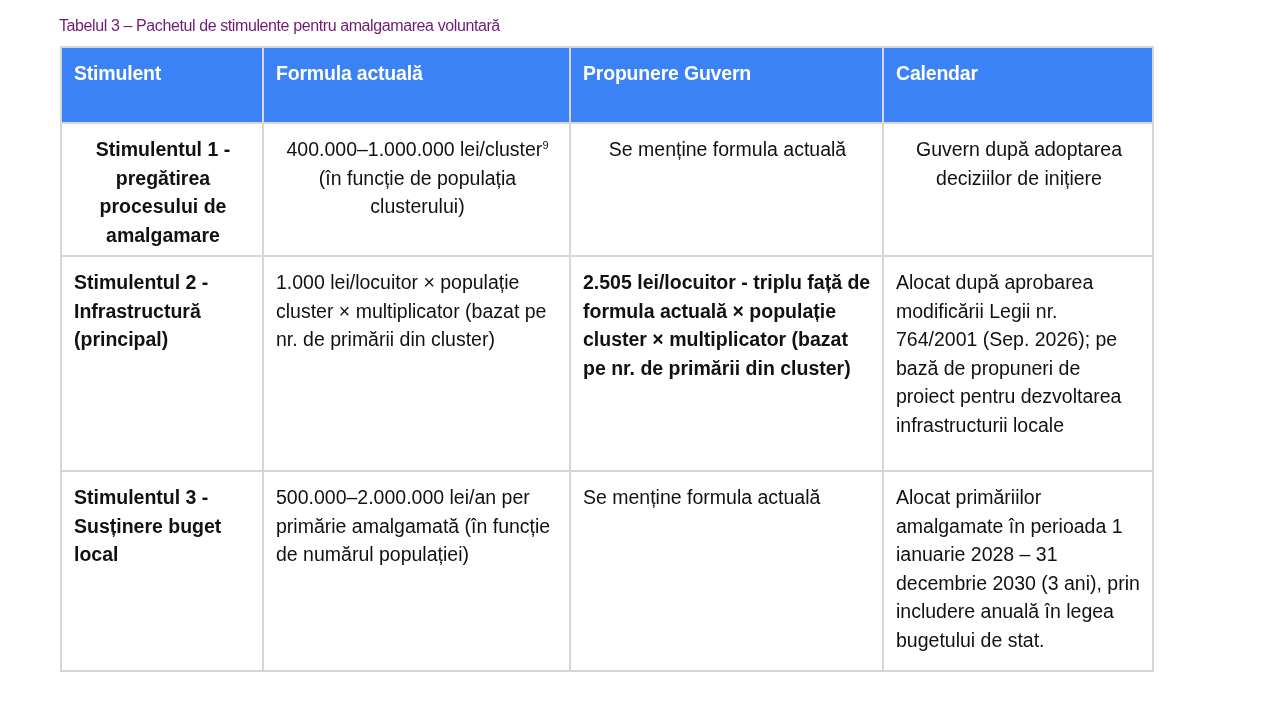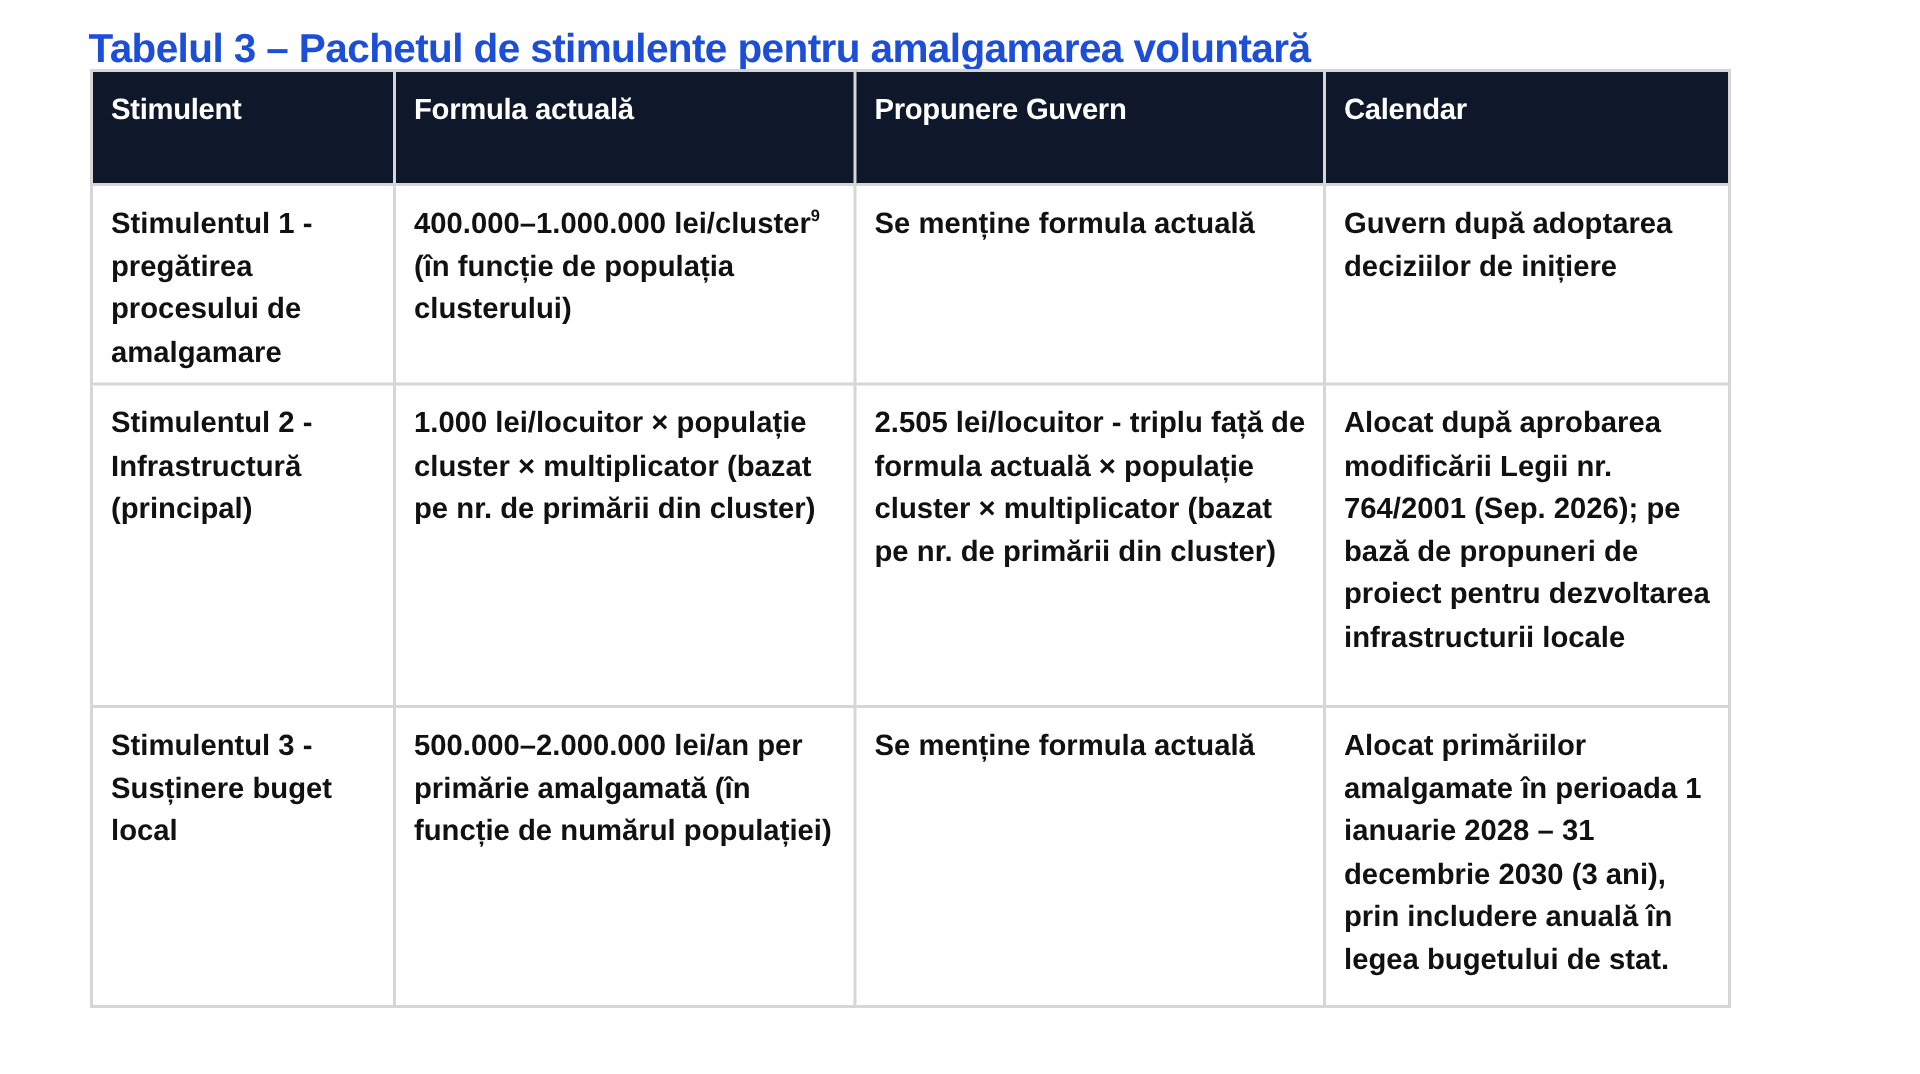--- a/index.html
+++ b/index.html
@@ -12,68 +12,67 @@
     }
     body {
       font-family: "Liberation Sans", "DejaVu Sans", sans-serif;
       color: #111111;
       position: relative;
     }
     .title {
       position: absolute;
       left: 59px;
       top: 17px;
-      font-size: 27px;
-      font-weight: bold;
+      font-size: 16px;
+      font-weight: normal;
       letter-spacing: -0.4px;
-      color: #1d4ed8;
+      color: #701a75;
       white-space: nowrap;
     }
     table.stim {
       position: absolute;
       left: 60px;
       top: 46px;
       border-collapse: collapse;
       table-layout: fixed;
       width: 1092px;
     }
     table.stim th, table.stim td {
       border: 2px solid #d6d6d6;
       vertical-align: top;
       text-align: left;
       padding: 0 10px 0 12px;
       font-size: 19.5px;
       line-height: 28.5px;
     }
     table.stim thead th {
-      background: #0f172a;
+      background: #3b82f6;
       color: #ffffff;
       font-weight: bold;
       height: 76px;
       padding-top: 11px;
       box-sizing: border-box;
       letter-spacing: -0.2px;
     }
     table.stim tbody td {
       padding-top: 11px;
-      font-weight: bold;
     }
     table.stim td.bold {
       font-weight: bold;
     }
     sup {
       font-size: 11px;
       line-height: 0;
       vertical-align: super;
     }
     col.c1 { width: 202px; }
     col.c2 { width: 307px; }
     col.c3 { width: 313px; }
     col.c4 { width: 270px; }
-    tr.r1 td { height: 133px; box-sizing: border-box; }
+    tr.r1 td { height: 133px; box-sizing: border-box; text-align: center; }
     tr.r2 td { height: 215px; box-sizing: border-box; border-radius: 23px; }
     tr.r3 td { height: 200px; box-sizing: border-box; }
   </style>
 </head>
 <body>
 
 <div class="title">Tabelul 3 – Pachetul de stimulente pentru amalgamarea voluntară</div>
 
 <table class="stim">
   <colgroup>

